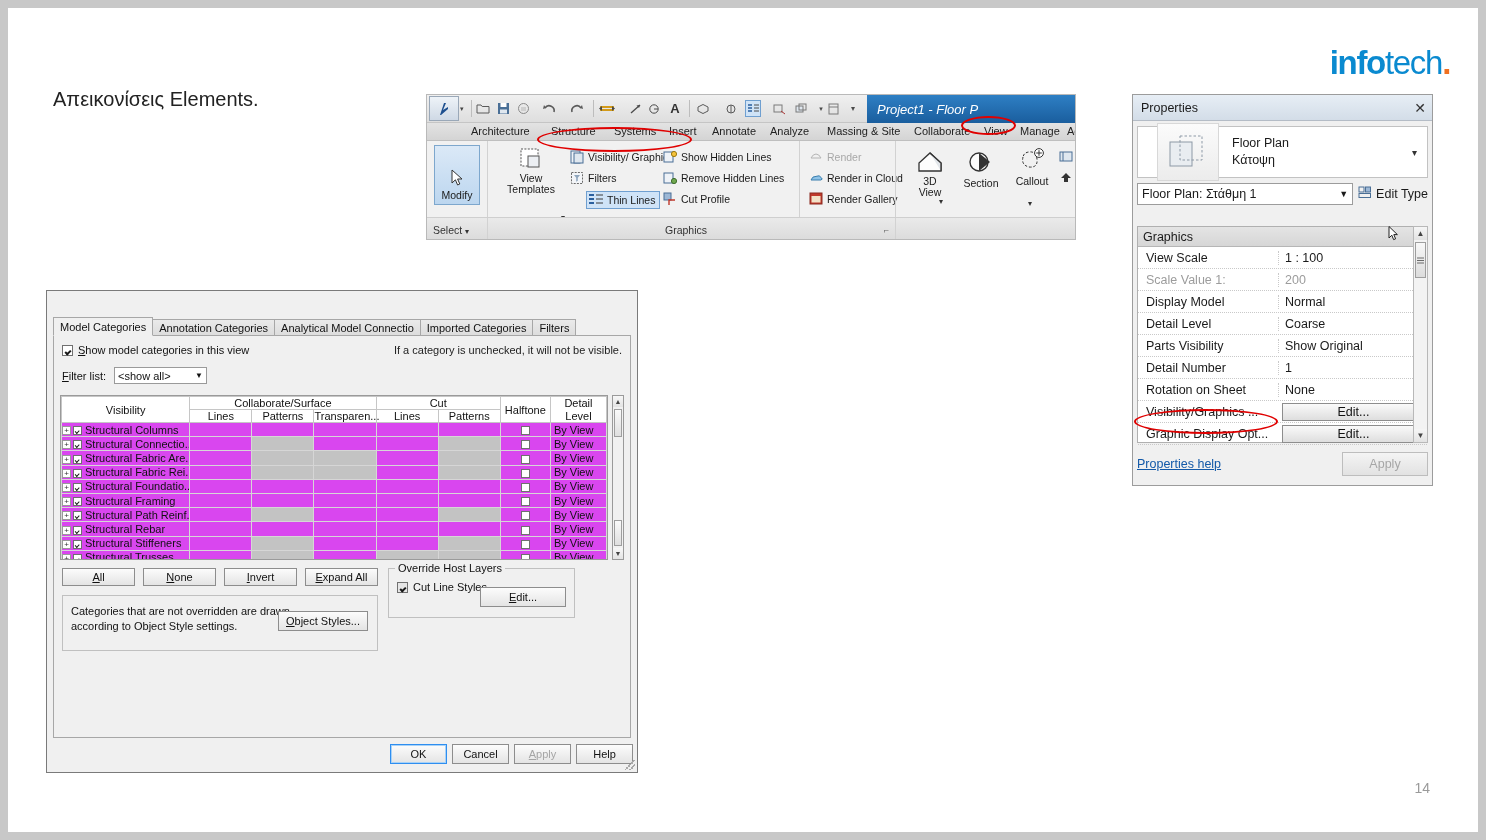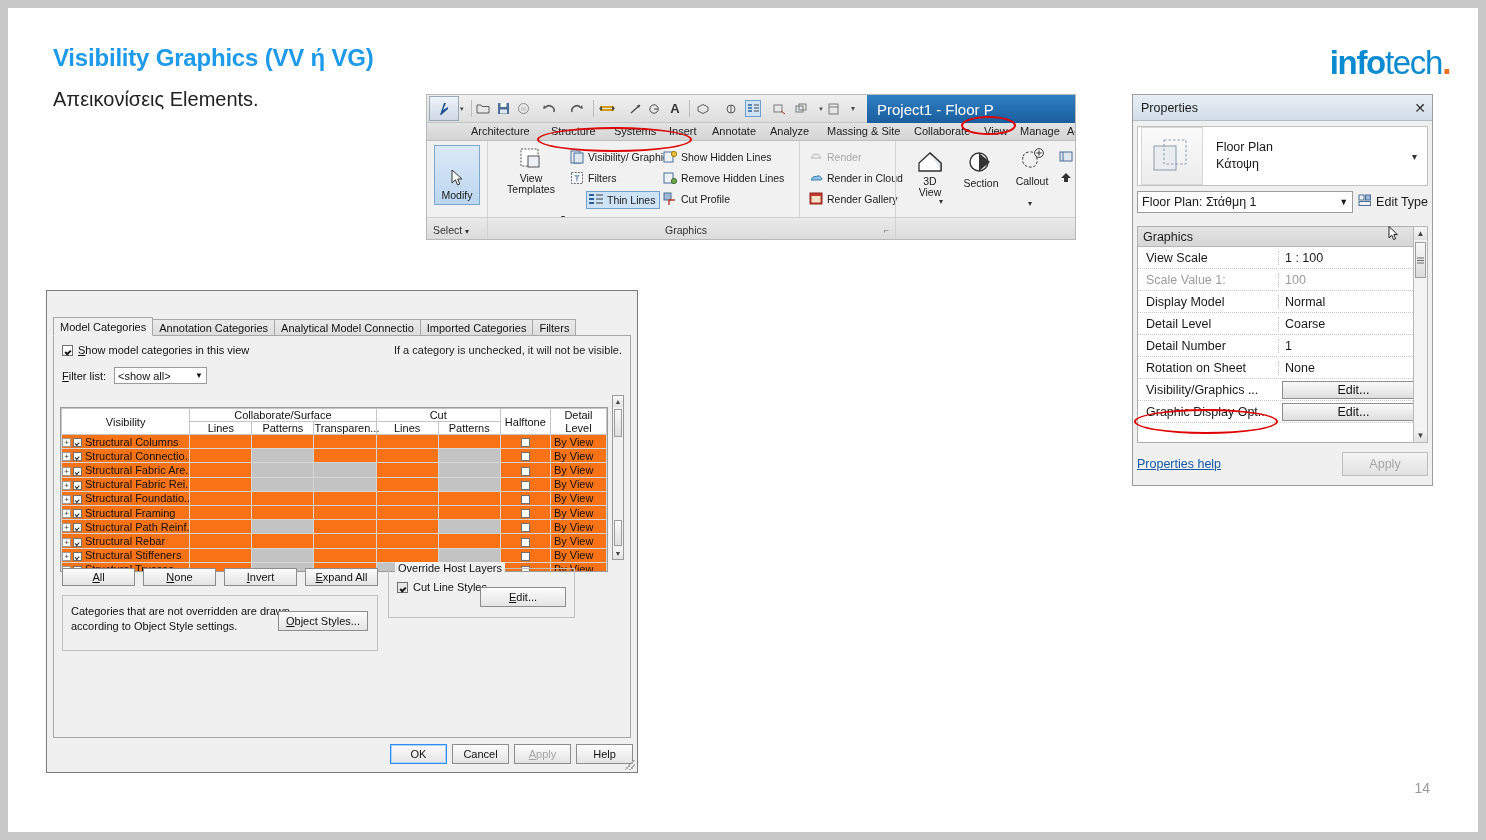--- a/index.html
+++ b/index.html
@@ -61,22 +61,23 @@
   }
   .qicon {
     position:absolute; top:5px; width:16px; height:17px;
     display:flex; align-items:center; justify-content:center;
     font-size:12px; color:#4a4a4a;
   }
   .qsep { position:absolute; top:5px; width:1px; height:17px; background:#bdbdbd; }
   .title-strip {
     position:absolute; right:0; top:0; height:28px; width:208px;
     background:linear-gradient(#2e7fc4,#1a5e9e);
-    color:#fff; font-size:15px; display:flex; align-items:center;
+    color:#fff; font-size:13px; display:flex; align-items:center;
     padding-left:10px;
+    font-style:italic;
   }
   .tabstrip {
     position:absolute; left:0; top:28px; width:100%; height:18px;
     background:linear-gradient(#e3e3e3,#d4d4d4);
     border-bottom:1px solid #bfbfbf;
   }
   .tab {
     position:absolute; top:2px; font-size:11px; color:#222; white-space:nowrap;
   }
   .panel-area {
@@ -127,22 +128,22 @@
     font-size:12.5px; color:#1a1a1a;
   }
   #props-title {
     height:26px; background:linear-gradient(#e7eef5,#d3dde8);
     border-bottom:1px solid #b4bcc6;
     display:flex; align-items:center; padding:0 6px 0 8px;
     font-size:12.5px;
   }
   #props-title .x { margin-left:auto; font-size:14px; color:#333; cursor:pointer; }
   #props-type {
-    margin:5px 4px 0 4px; height:60px; background:#fff; border:1px solid #c2c2c2;
-    display:flex; align-items:center;
+    margin:5px 4px 0 4px; height:52px; background:#fff; border:1px solid #c2c2c2;
+    display:flex; align-items:center;padding-left:16px;
   }
   #props-type .thumb {
     width:62px; height:58px; margin:3px; background:linear-gradient(#fbfbfb,#ececec);
     border:1px solid #d8d8d8; display:flex; align-items:center; justify-content:center;
   }
   #props-type .lbl { padding-left:10px; line-height:1.35; }
   #props-type .car { margin-left:auto; padding-right:10px; font-size:10px; color:#333; }
   #props-sel {
     margin:5px 4px 0 4px; height:22px; display:flex; align-items:center; gap:5px;
   }
@@ -255,22 +256,22 @@
   .cb.gray { background:#e6e6e6; }
   .u { text-decoration:underline; }
   .combo-sm {
     width:93px; height:17px; background:#fff; border:1px solid #9a9a9a;
     display:flex; align-items:center; padding:0 3px; font-size:11px;
   }
   .combo-sm .car { margin-left:auto; font-size:8px; }
 
   
   #grid {
-    position:absolute; left:6px; top:71px; width:548px; height:165px;
-    border:1px solid #9a9a9a; background:#f97316; overflow:hidden;
+    position:absolute; left:6px; top:59px; width:548px; height:165px;
+    border:1px solid #9a9a9a; background:#d946ef; overflow:hidden;
     font-size:11px;
   }
   #grid table { border-collapse:collapse; width:100%; table-layout:fixed; }
   #grid th, #grid td {
     border:1px solid #d6d6d6; font-weight:normal; font-size:11px;
     padding:0; height:14.2px;
   }
   #grid thead th {
     background:#fff; border:1px solid #c6c6c6; text-align:center; height:13px;
   }
@@ -328,21 +329,20 @@
     background:
       linear-gradient(135deg, transparent 45%, #a9a9a9 45%, #a9a9a9 55%, transparent 55%),
       linear-gradient(135deg, transparent 70%, #a9a9a9 70%, #a9a9a9 80%, transparent 80%);
   }
 </style>
 </head>
 <body>
 
 <div id="slide">
 
-  <div id="title">Visibility Graphics (VV ή VG)</div>
   <div id="subtitle">Απεικονίσεις Elements.</div>
 
   <div id="logo">
     <span class="b">info</span><span>tech</span><span class="dot">.</span>
   </div>
 
   <div id="pagenum">14</div>
 
   <div id="ribbon">
 
@@ -675,29 +675,33 @@
         <span>Graphics</span>
         <span style="margin-left:auto;padding-right:6px;font-size:10px;">⇑</span>
       </div>
 
       <div class="prow">
         <div class="k">View Scale</div>
         <div class="v">1 : 100</div>
       </div>
       <div class="prow gray">
         <div class="k">Scale Value     1:</div>
-        <div class="v">100</div>
+        <div class="v">200</div>
       </div>
       <div class="prow">
         <div class="k">Display Model</div>
         <div class="v">Normal</div>
       </div>
       <div class="prow">
         <div class="k">Detail Level</div>
         <div class="v">Coarse</div>
+      </div>
+      <div class="prow">
+        <div class="k">Parts Visibility</div>
+        <div class="v">Show Original</div>
       </div>
       <div class="prow">
         <div class="k">Detail Number</div>
         <div class="v">1</div>
       </div>
       <div class="prow">
         <div class="k">Rotation on Sheet</div>
         <div class="v">None</div>
       </div>
       <div class="prow">

